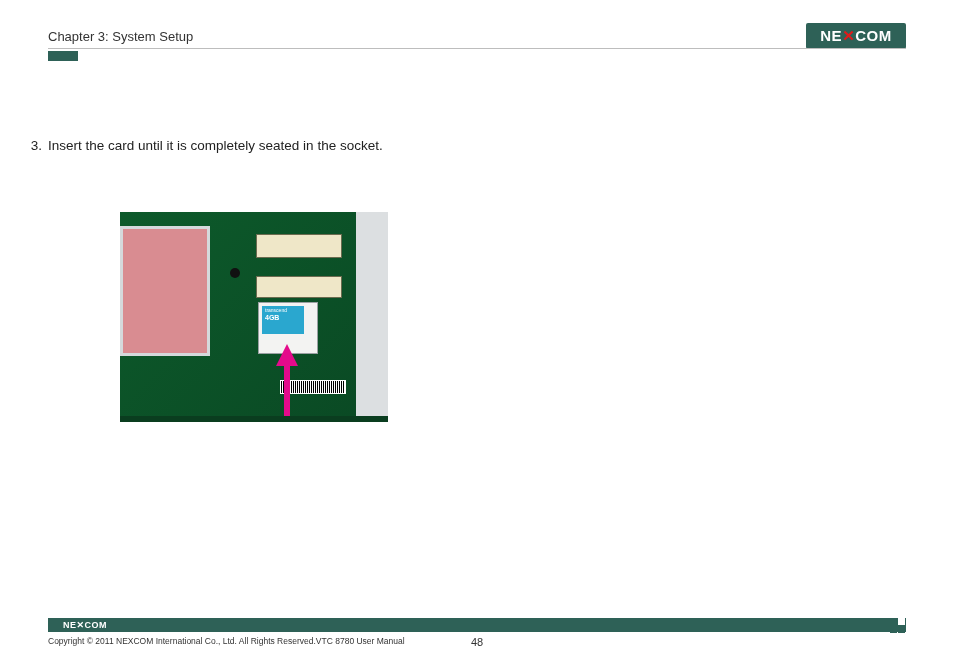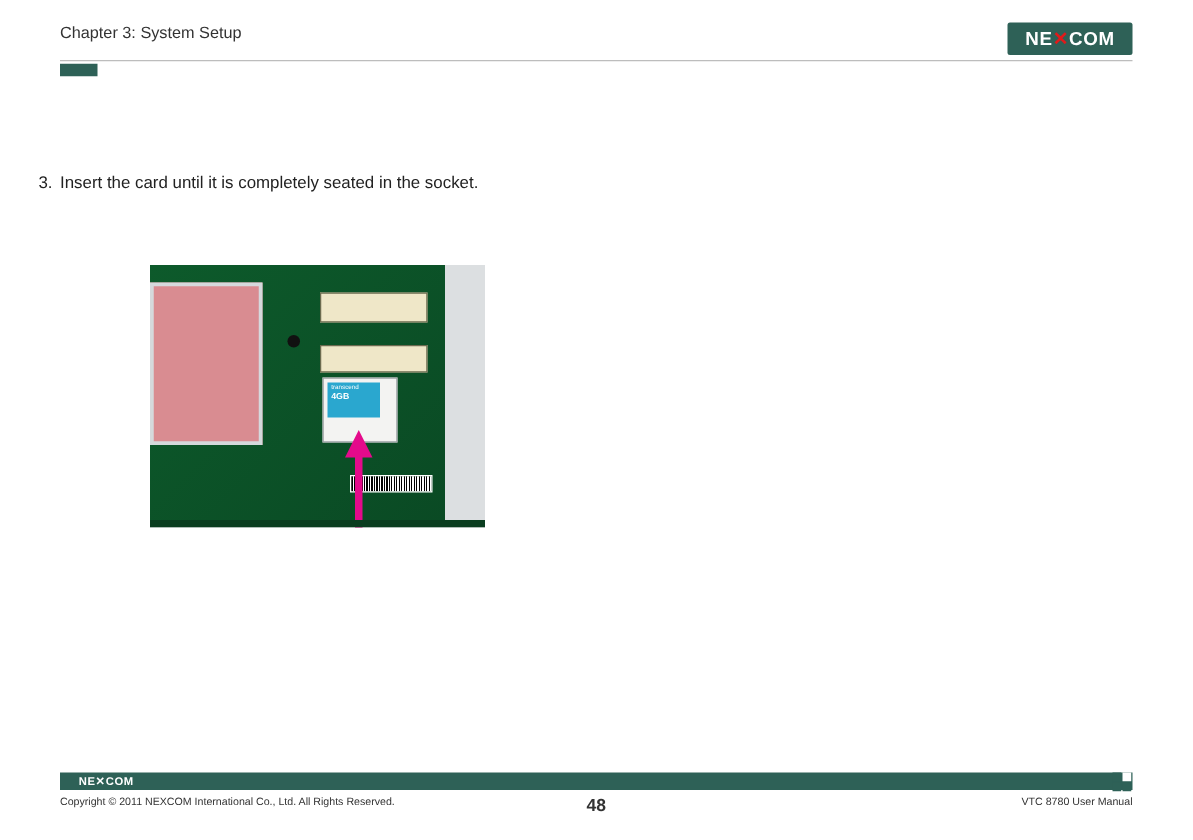--- a/index.html
+++ b/index.html
@@ -14,21 +14,21 @@
   .page {
     position: absolute;
     left: 48px;
     top: 18px;
     width: 858px;
     height: 636px;
   }
   .header {
     display: flex;
     justify-content: space-between;
-    align-items: flex-start;
+    align-items: center;
     height: 36px;
   }
   .chapter {
     font-size: 13px;
     color: #333;
   }
   .logo-top {
     width: 100px;
     height: 26px;
     background: #2e6157;
@@ -194,30 +194,29 @@
     grid-template-columns: 7px 7px;
     grid-template-rows: 7px 7px;
     gap: 1px;
   }
   .corner-squares span { background: #2e6157; }
   .corner-squares span.blank { background: #fff; }
   .footer-text {
     position: absolute;
     left: 0; right: 0; bottom: 8px;
     display: flex;
-    justify-content: space-between;
     font-size: 8.5px;
     color: #333;
   }
   .footer-text .page-num {
     position: absolute;
     left: 0; right: 0;
     text-align: center;
-    font-weight: 700;
-    font-size: 14px;
+    font-weight: 400;
+    font-size: 11px;
   }
   .bottom-photo-border {
     position: absolute;
     left: 0; bottom: 0;
     width: 268px; height: 6px;
     background: #0a3d1f;
   }
 </style>
 </head>
 <body>

